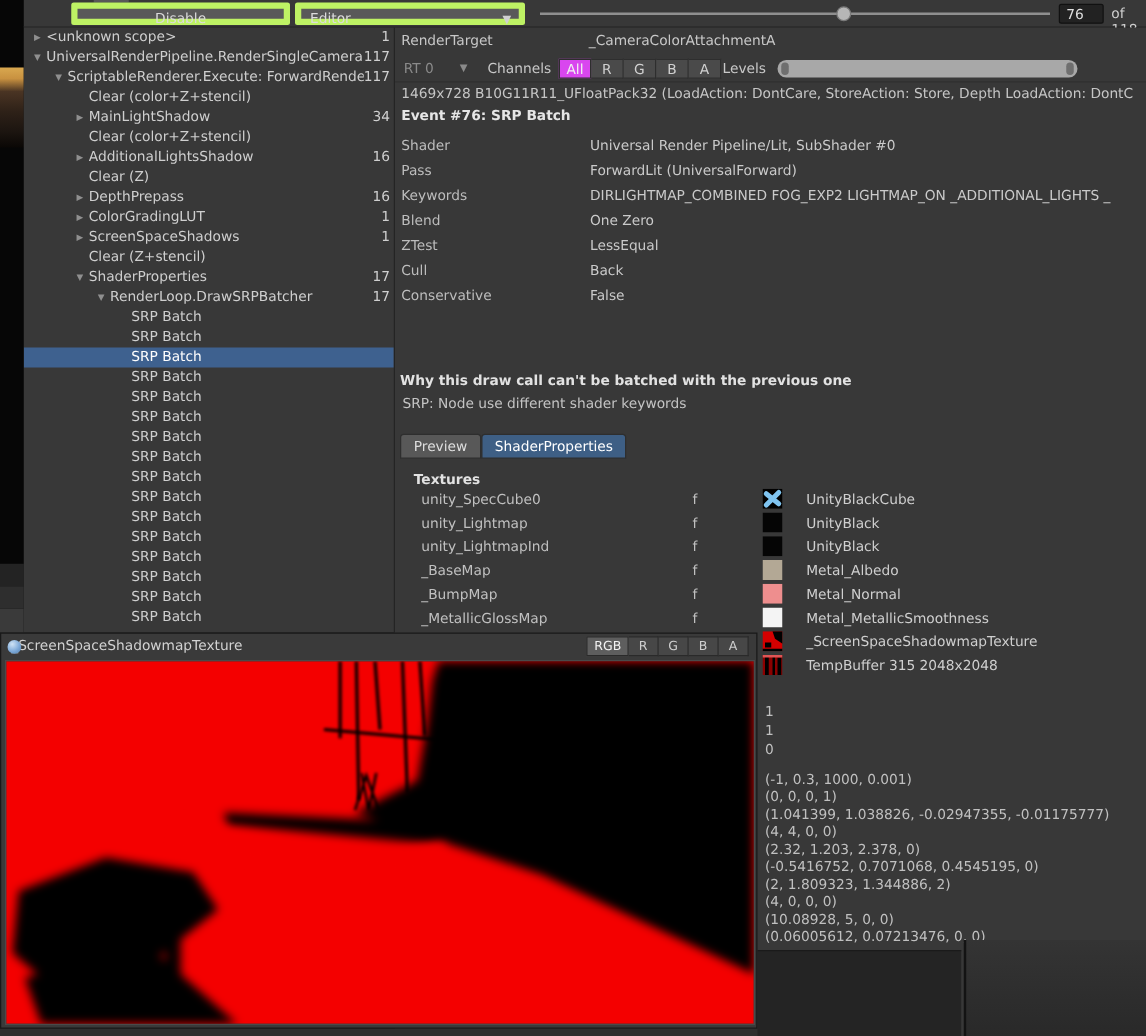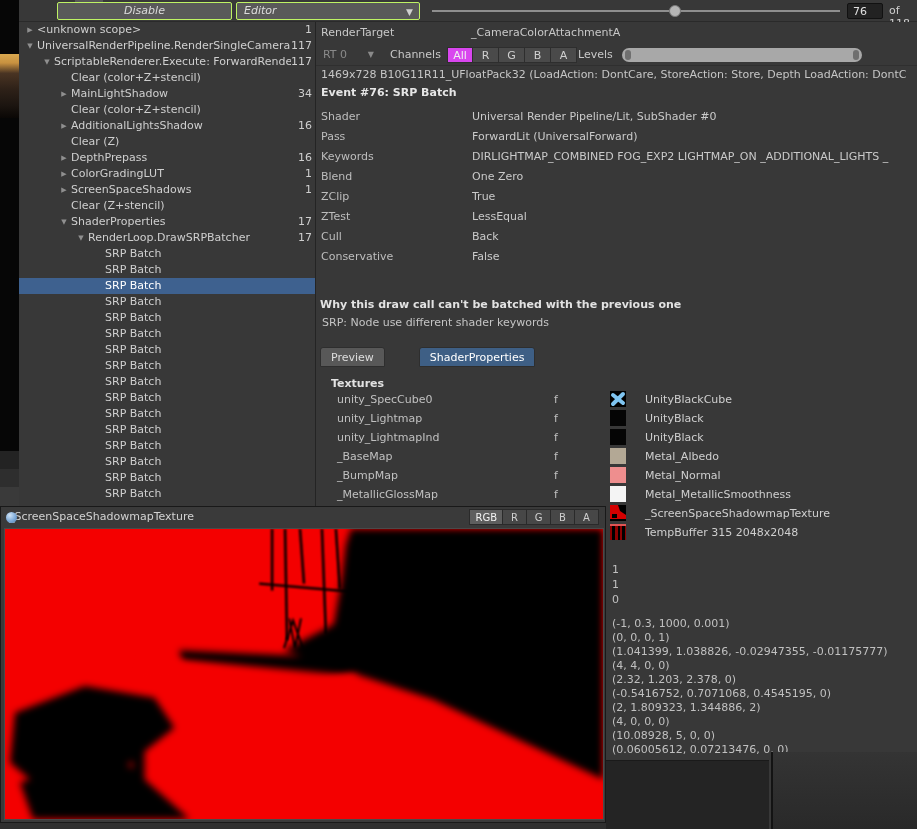--- a/index.html
+++ b/index.html
@@ -12,21 +12,21 @@
   .scene-fragment { position:absolute; left:0; top:54px; width:19px; height:64px;
     background:linear-gradient(180deg,#d9a84f 0%,#c89140 14%,#4a3423 30%,#2e2118 55%,#1c1510 80%,#0a0705 100%); }
   .band1 { position:absolute; left:0; top:451px; width:19px; height:18px; background:#232323; }
   .band2 { position:absolute; left:0; top:469px; width:19px; height:18px; background:#2e2e2e; }
   .band3 { position:absolute; left:0; top:487px; width:19px; height:19px; background:#3a3a3a; }
 
   
   .toolbar { position:absolute; left:19px; top:0; width:898px; height:22px;
     background:var(--window-bg); border-bottom:1px solid #2a2a2a; }
   .top-notch { position:absolute; left:56px; top:0; width:28px; height:2px; background:#585858; }
-  .btn { background:var(--button-bg); border:1px solid #bef264; border-radius:2px; color:#dcdcdc;font-style:italic; }
+  .btn { background:var(--button-bg); border:5px solid #bef264; border-radius:2px; color:#dcdcdc; }
   .disable-btn { position:absolute; left:38px; top:2px; width:175px; height:18px;
     text-align:center; line-height:16px; }
   .editor-dd { position:absolute; left:217px; top:2px; width:184px; height:18px; line-height:16px;
     padding-left:7px; }
   .editor-dd .caret { position:absolute; right:6px; top:1px; color:#d0d0d0; font-size:9px; }
   .ev-slider { position:absolute; left:413px; top:10px; width:408px; height:2px; background:#8f8f8f; }
   .ev-slider-handle { position:absolute; left:650px; top:5px; width:12px; height:12px;
     border-radius:50%; background:#b6b6b6; border:1px solid #7a7a7a; }
   .ev-field { position:absolute; left:828px; top:3px; width:36px; height:16px; background:#222;
     border:1px solid #111; border-radius:2px; color:#e0e0e0; font-size:11px; padding-left:5px;
@@ -68,21 +68,21 @@
     border-radius:3px; }
   .surface-info { position:absolute; left:5px; top:46px; width:596px; white-space:nowrap;
     overflow:hidden; color:#c6c6c6; }
   .event-title { position:absolute; left:5px; top:64px; font-weight:bold; color:#e6e6e6; }
   .detail-rows { position:absolute; left:0; top:85px; width:601px; }
   .detail-row { position:relative; height:20px; line-height:20px; white-space:nowrap; }
   .detail-row .lbl { position:absolute; left:5px; color:#bdbdbd; }
   .detail-row .val { position:absolute; left:156px; right:0; overflow:hidden; color:#cacaca; }
   .batch-title { position:absolute; left:4px; top:276px; font-weight:bold; color:#e2e2e2; }
   .batch-reason { position:absolute; left:6px; top:294px; color:#c4c4c4; }
-  .tabs { position:absolute; left:4px; top:325px; height:20px; display:flex;gap:34px; }
+  .tabs { position:absolute; left:4px; top:325px; height:20px; display:flex; }
   .tab { height:20px; line-height:19px; padding:0 10px; text-align:center; background:#585858;
     border:1px solid #2e2e2e; border-radius:3px 3px 0 0; color:#dedede; }
   .tab.selected { background:var(--tab-selected); color:#fff; }
   .textures-label { position:absolute; left:4px; top:355px; font-weight:bold; color:#e2e2e2;margin-left:11px; }
   .texture-rows { position:absolute; left:0; top:368px; width:601px; }
   .texture-row { position:relative; height:19px; }
   .tex-prop { position:absolute; left:21px; top:3px; color:#c0c0c0; }
   .tex-flag { position:absolute; left:238px; top:3px; color:#c0c0c0; }
   .tex-thumb { position:absolute; left:294px; top:1px; width:16px; height:16px; }
   .tex-thumb svg { display:block; }
@@ -332,24 +332,20 @@
           <span class="lbl">Pass</span>
           <span class="val">ForwardLit (UniversalForward)</span>
         </div>
         <div class="detail-row">
           <span class="lbl">Keywords</span>
           <span class="val">DIRLIGHTMAP_COMBINED FOG_EXP2 LIGHTMAP_ON _ADDITIONAL_LIGHTS _</span>
         </div>
         <div class="detail-row">
           <span class="lbl">Blend</span>
           <span class="val">One Zero</span>
-        </div>
-        <div class="detail-row">
-          <span class="lbl">ZClip</span>
-          <span class="val">True</span>
         </div>
         <div class="detail-row">
           <span class="lbl">ZTest</span>
           <span class="val">LessEqual</span>
         </div>
         <div class="detail-row">
           <span class="lbl">Cull</span>
           <span class="val">Back</span>
         </div>
         <div class="detail-row">

